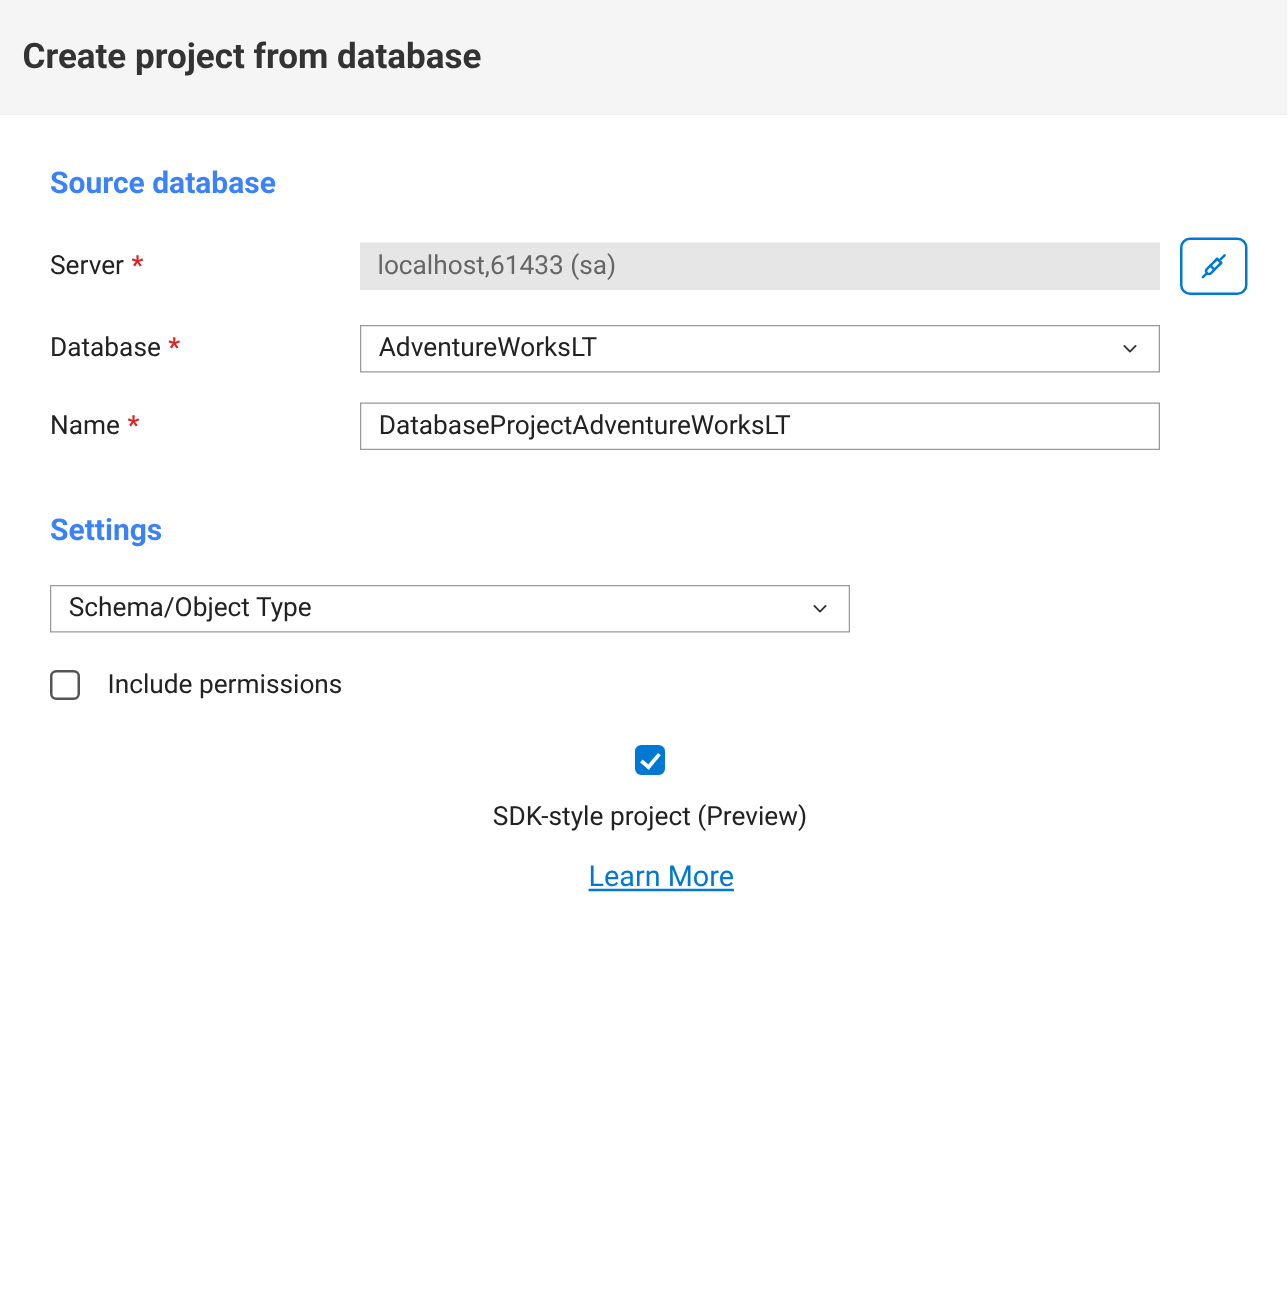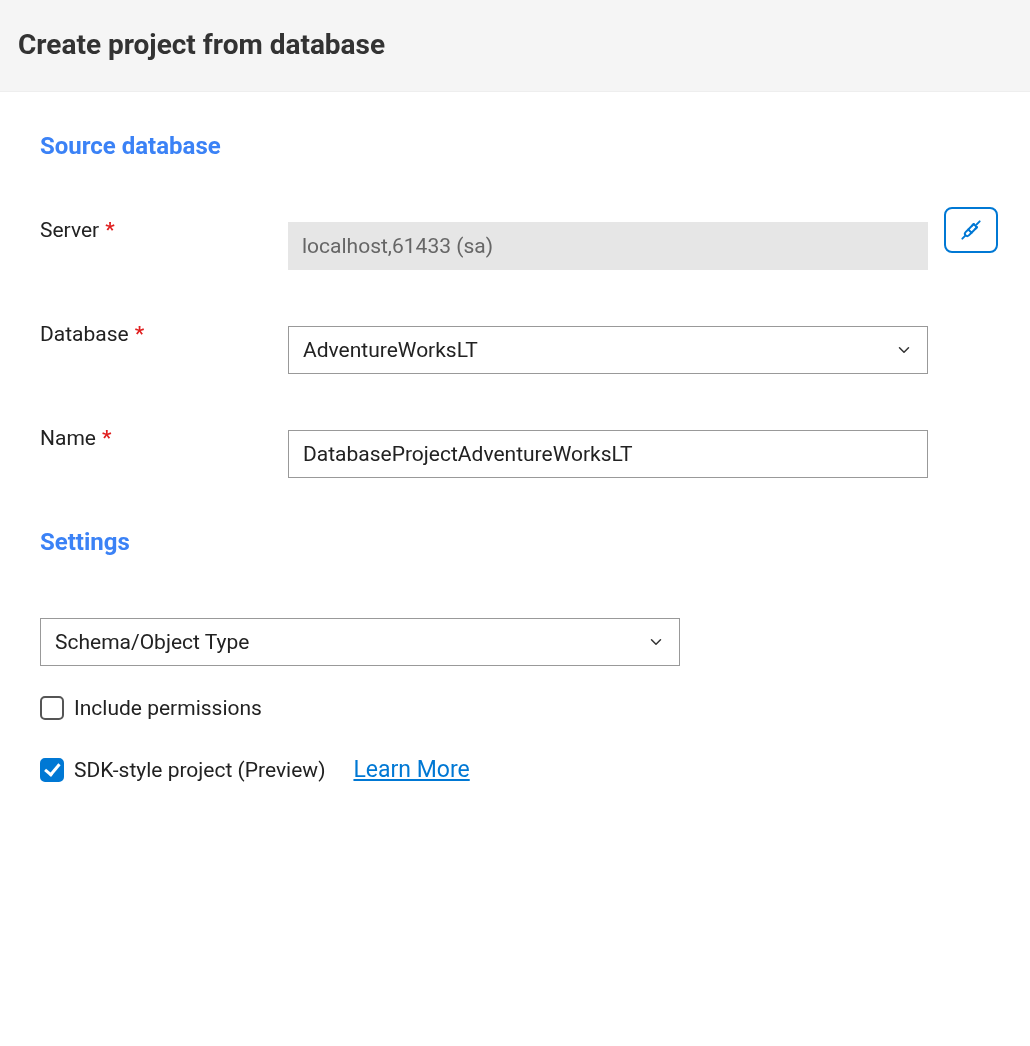--- a/index.html
+++ b/index.html
@@ -55,26 +55,25 @@
     flex: 1;
     display: flex;
     align-items: center;
     gap: 16px;
     max-width: 710px;
   }
   .text-input, .select-input {
     font-family: inherit;
     font-size: 21px;
     padding: 10px 14px;
-    height: 48px;
+    height: 38px;
     border: 1px solid #999;
     background: #fff;
     color: #222;
     width: 100%;
-    margin-top: 32px;
   }
   .text-input::placeholder { color: #777; }
   .text-input.readonly {
     background: #e6e6e6;
     border: none;
     color: #666;
   }
   .select-input {
     display: flex;
     align-items: center;
@@ -99,25 +98,25 @@
   .plain-icon-btn {
     width: 32px; height: 32px;
     background: none; border: none;
     display: flex; align-items: center; justify-content: center;
     cursor: pointer; flex-shrink: 0;
     padding: 0;
   }
   .check-row {
     display: flex;
     align-items: center;
-    gap: 10px;
+    gap: 22px;
     margin-top: 30px;
     font-size: 21px;
   }
-  .check-row + .check-row { margin-top: 36px; }
+  .check-row + .check-row { margin-top: 36px; flex-direction: column; }
   .checkbox {
     width: 24px; height: 24px;
     border: 2px solid #555;
     border-radius: 5px;
     display: inline-flex;
     align-items: center;
     justify-content: center;
     background: #fff;
     cursor: pointer;
     flex-shrink: 0;

